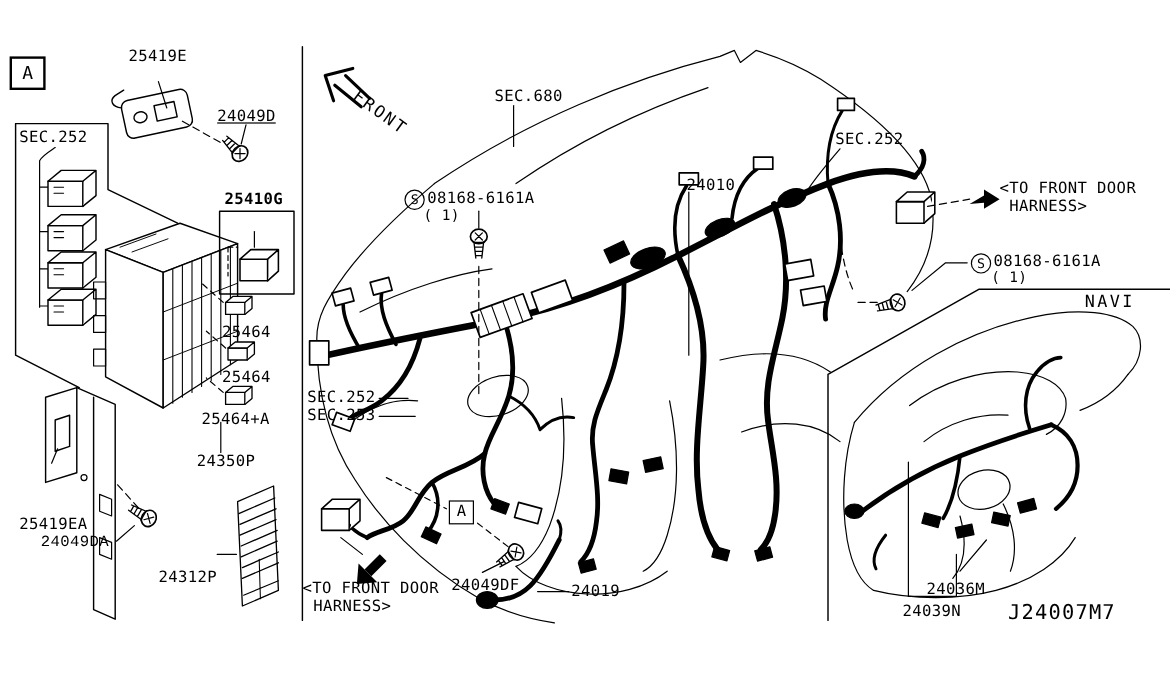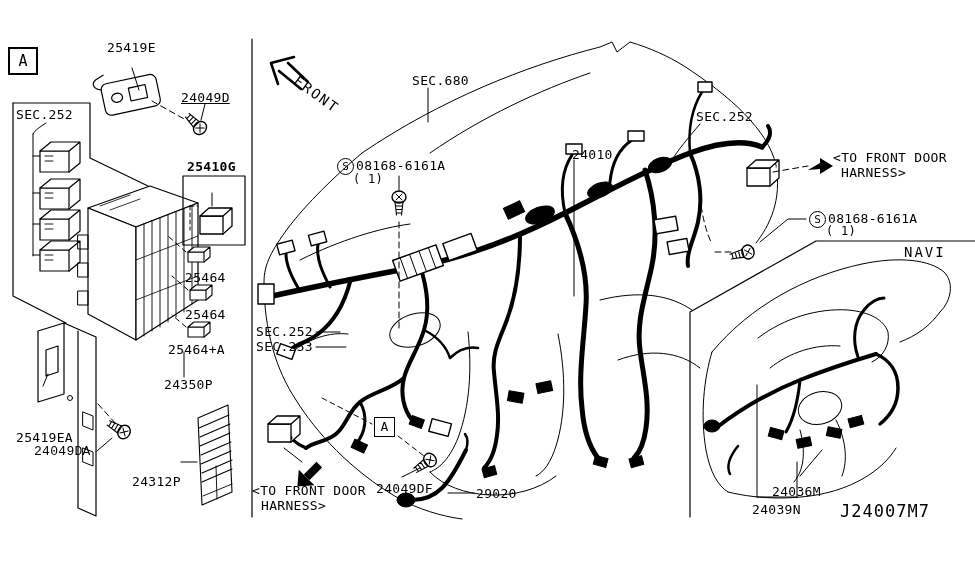--- a/index.html
+++ b/index.html
@@ -284,18 +284,18 @@
 
   <div class="lbl" style="left:256px;top:325px;">SEC.252</div>
   <div class="lbl" style="left:256px;top:340px;">SEC.253</div>
 
   <div class="abox sm" style="left:374px;top:417px;width:19px;height:18px;line-height:18px;">A</div>
 
   <div class="lbl" style="left:252px;top:484px;">&lt;TO FRONT DOOR</div>
   <div class="lbl" style="left:261px;top:499px;">HARNESS&gt;</div>
 
   <div class="lbl" style="left:376px;top:482px;">24049DF</div>
-  <div class="lbl" style="left:476px;top:487px;">29020</div>
+  <div class="lbl" style="left:476px;top:487px;">24019</div>
   <div class="lbl" style="left:772px;top:485px;">24036M</div>
   <div class="lbl" style="left:752px;top:503px;">24039N</div>
 
   <div class="lbl big" style="left:840px;top:505px;">J24007M7</div>
 </div>
 
 </body></html>

